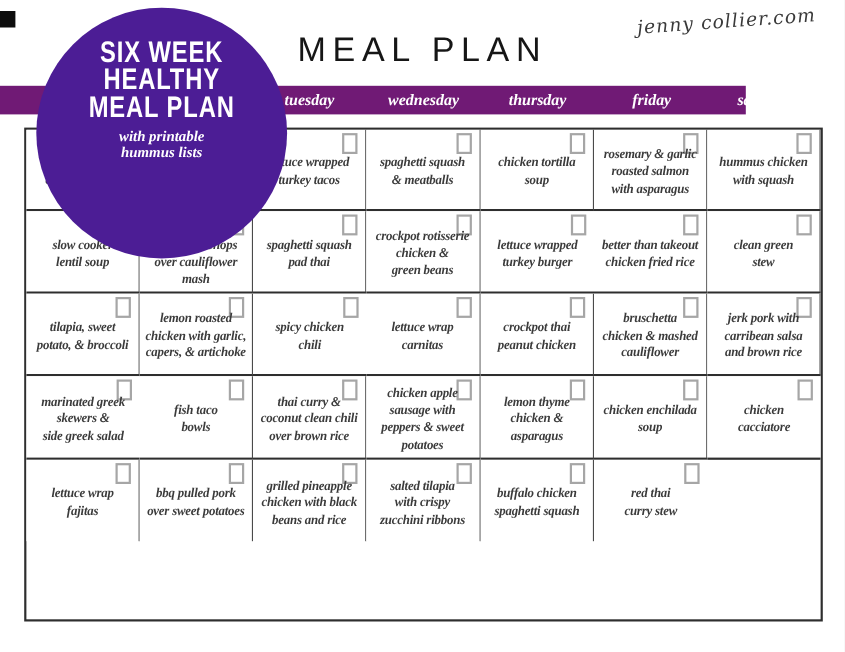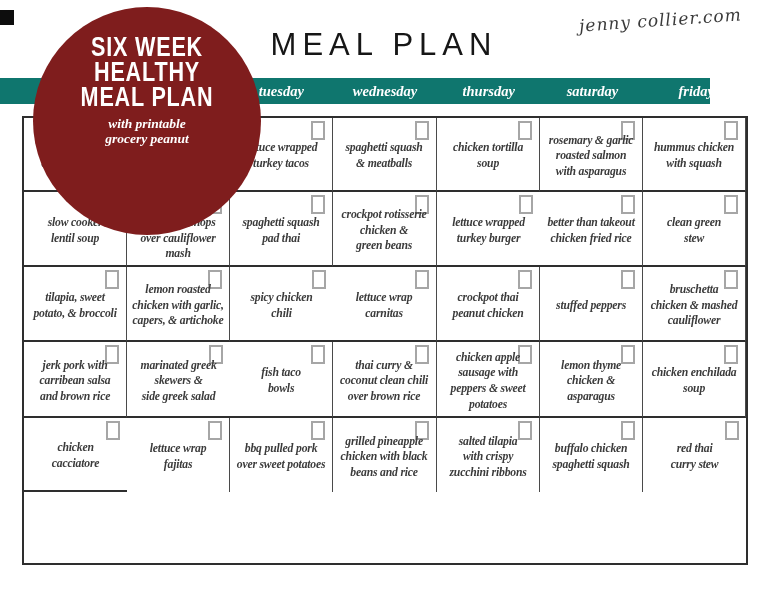--- a/index.html
+++ b/index.html
@@ -15,21 +15,21 @@
     font-family:"Liberation Sans",sans-serif;font-size:31px;font-weight:400;
     letter-spacing:6px;color:#161616;
   }
   
   .logo{
     position:absolute;top:10px;right:26px;
     font-family:"DejaVu Serif",serif;font-style:italic;font-size:17px;
     color:#3a3a3a;transform:rotate(-4deg);letter-spacing:1px;
   }
   
-  .daybar{position:absolute;left:0;top:78px;width:678px;height:26px;background:#0f766e;padding-left:32px;}
+  .daybar{position:absolute;left:0;top:78px;width:678px;height:26px;background:#701a75;}
   .daybar-inner{position:absolute;left:22px;top:0;width:726px;height:26px;display:flex;}
   .day{
     flex:1 1 0;text-align:center;line-height:26px;color:#ffffff;
     font-style:italic;font-weight:600;font-size:14.5px;
     font-family:"Liberation Serif",serif;
   }
   
   .table{
     position:absolute;left:22px;top:116px;width:726px;height:449px;
     box-sizing:border-box;border:2px solid #2e2e2e;
@@ -50,21 +50,21 @@
     position:absolute;left:0;top:0;right:0;bottom:0;
     display:flex;align-items:center;justify-content:center;text-align:center;
     padding:6px 1px 2px 1px;white-space:pre-line;
     font-family:"Liberation Serif",serif;font-style:italic;font-weight:700;
     font-size:12.2px;line-height:1.28;letter-spacing:-0.2px;color:#3b3b3b;
     transform:scaleX(0.96);
   }
   
   .badge{
     position:absolute;left:33px;top:7px;width:228px;height:228px;
-    border-radius:50%;background:#7f1d1d;z-index:5;text-align:center;
+    border-radius:50%;background:#4c1d95;z-index:5;text-align:center;
     box-sizing:border-box;padding-top:28px;
   }
   .badge-line{
     color:#ffffff;font-family:"Liberation Sans",sans-serif;font-weight:700;
     font-size:27px;line-height:25px;letter-spacing:1px;
     transform:scaleX(0.8);transform-origin:center;white-space:nowrap;
   }
   .badge-sub{
     color:#ffffff;font-family:Liberation Serif, serif;font-style:italic;
     font-weight:600;font-size:13.5px;line-height:15px;margin-top:6px;
@@ -82,22 +82,22 @@
 
   <div class="logo">jenny collier.com</div>
 
   <div class="daybar">
     <div class="daybar-inner" id="daybar-inner">
         <div class="day">sunday</div>
         <div class="day">monday</div>
         <div class="day">tuesday</div>
         <div class="day">wednesday</div>
         <div class="day">thursday</div>
+        <div class="day">friday</div>
         <div class="day">saturday</div>
-        <div class="day">friday</div>
       </div>
   </div>
 
   <div class="table" id="meal-grid">
       <div class="cell">
         <div class="checkbox"></div>
         <div class="meal">pesto chicken
 &amp; green beans</div>
       </div>
       <div class="cell">
@@ -187,24 +187,20 @@
       </div>
       <div class="cell">
         <div class="checkbox"></div>
         <div class="meal">lettuce wrap
 carnitas</div>
       </div>
       <div class="cell">
         <div class="checkbox"></div>
         <div class="meal">crockpot thai
 peanut chicken</div>
-      </div>
-      <div class="cell">
-        <div class="checkbox"></div>
-        <div class="meal">stuffed peppers</div>
       </div>
       <div class="cell">
         <div class="checkbox"></div>
         <div class="meal">bruschetta
 chicken &amp; mashed
 cauliflower</div>
       </div>
       <div class="cell">
         <div class="checkbox"></div>
         <div class="meal">jerk pork with
@@ -286,17 +282,17 @@
     </div>
 
   <div class="badge">
     <div id="badge-titles">
         <div class="badge-line">SIX WEEK</div>
         <div class="badge-line">HEALTHY</div>
         <div class="badge-line">MEAL PLAN</div>
       </div>
     <div class="badge-sub" id="badge-subs">
         <div>with printable</div>
-        <div>grocery peanut</div>
+        <div>hummus lists</div>
       </div>
   </div>
 
 </div>
 
 </body></html>

